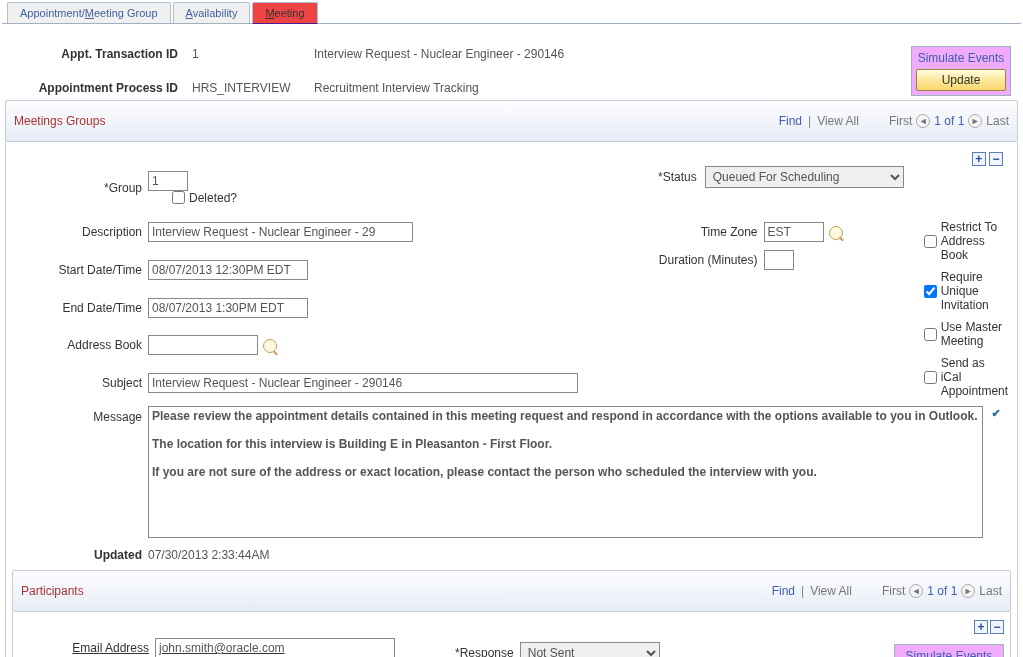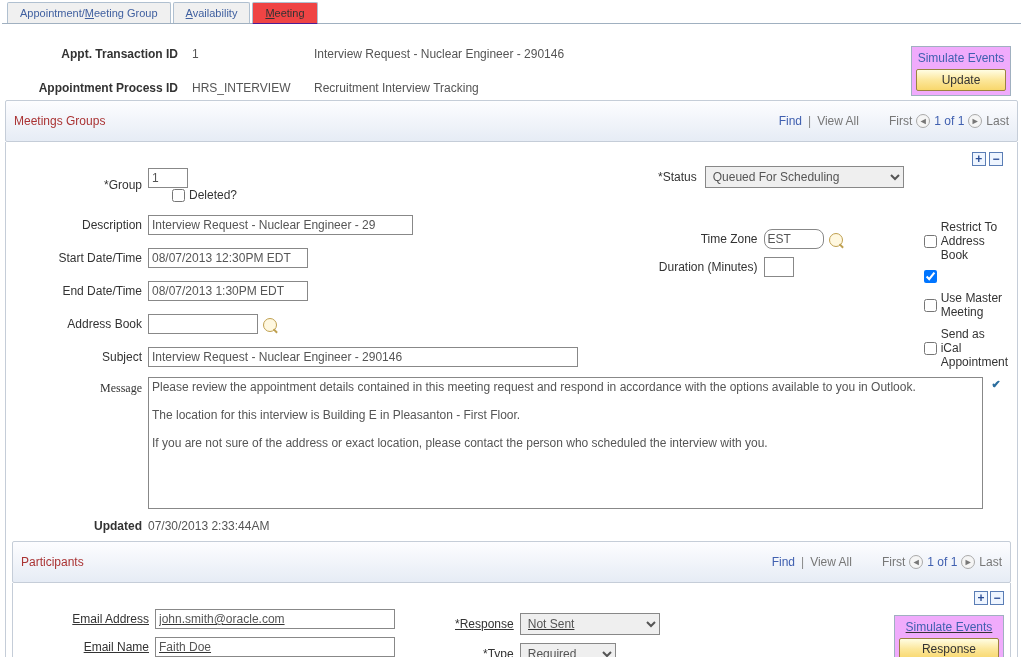--- a/index.html
+++ b/index.html
@@ -205,66 +205,67 @@
       <div>
         <input type="text" style="width: 110px;">
         <span class="lookup-icon"></span>
       </div>
 
       <span class="lbl">Subject</span>
       <input type="text" style="width: 430px;" value="Interview Request - Nuclear Engineer - 290146">
     </div>
 
     <div style="display:flex;flex-direction:column;gap:8px;padding-top:0;">
-      <div style="display:grid;grid-template-columns:auto auto;gap:8px;align-items:center;margin-left:60px;margin-bottom:33px;">
+      <div style="display:grid;grid-template-columns:auto auto;gap:8px;align-items:center;margin-left:60px;margin-bottom:26px;">
         <span class="lbl">*Status</span>
         <select style="width:199px;">
           <option>Queued For Scheduling</option>
         </select>
       </div>
       <div class="col2">
         <span class="lbl">Time Zone</span>
         <div>
-          <input type="text" style="width: 60px; border-radius: 8px;" value="EST">
+          <input type="text" style="width: 60px;" value="EST">
           <span class="lookup-icon"></span>
         </div>
         <span class="lbl">Duration (Minutes)</span>
         <input type="text" style="width: 30px;">
       </div>
     </div>
 
     <div class="col3" style="padding-top:54px;">
       <label class="chk">
           <input type="checkbox" style="">
           <span>Restrict To Address Book</span>
         </label>
       <label class="chk">
           <input type="checkbox" checked="" style="">
+          <span>Require Unique Invitation</span>
         </label>
       <label class="chk">
           <input type="checkbox" style="">
           <span>Use Master Meeting</span>
         </label>
       <label class="chk">
           <input type="checkbox" style="">
           <span>Send as iCal Appointment</span>
         </label>
     </div>
 
     <div class="col4" style="padding-top:60px;text-align:center;">
       <span>Sent On</span>
       <span>Scheduled On</span>
       <span>Canceled On</span>
       <span>Deleted On</span>
     </div>
   </div>
 
   <div style="display:grid;grid-template-columns:130px 1fr 22px;gap:6px;align-items:flex-start;margin-top:8px;">
-    <span class="lbl" style="padding-top:4px;font-family:Liberation Serif, serif;">Message</span>
-    <textarea rows="9" style="width: 100%; color: rgb(85, 85, 85);">Please review the appointment details contained in this meeting request and respond in accordance with the options available to you in Outlook.
+    <span class="lbl" style="padding-top:4px;">Message</span>
+    <textarea rows="9" style="width: 100%; color: rgb(85, 85, 85); font-weight: bold;">Please review the appointment details contained in this meeting request and respond in accordance with the options available to you in Outlook.
 
 The location for this interview is Building E in Pleasanton - First Floor.
 
 If you are not sure of the address or exact location, please contact the person who scheduled the interview with you.</textarea>
     <span class="spell-icon"></span>
   </div>
 
   <div style="display:grid;grid-template-columns:130px auto;gap:6px;margin-top:10px;">
     <span class="lbl"><b>Updated</b></span>
     <span class="info-val">07/30/2013  2:33:44AM</span>

